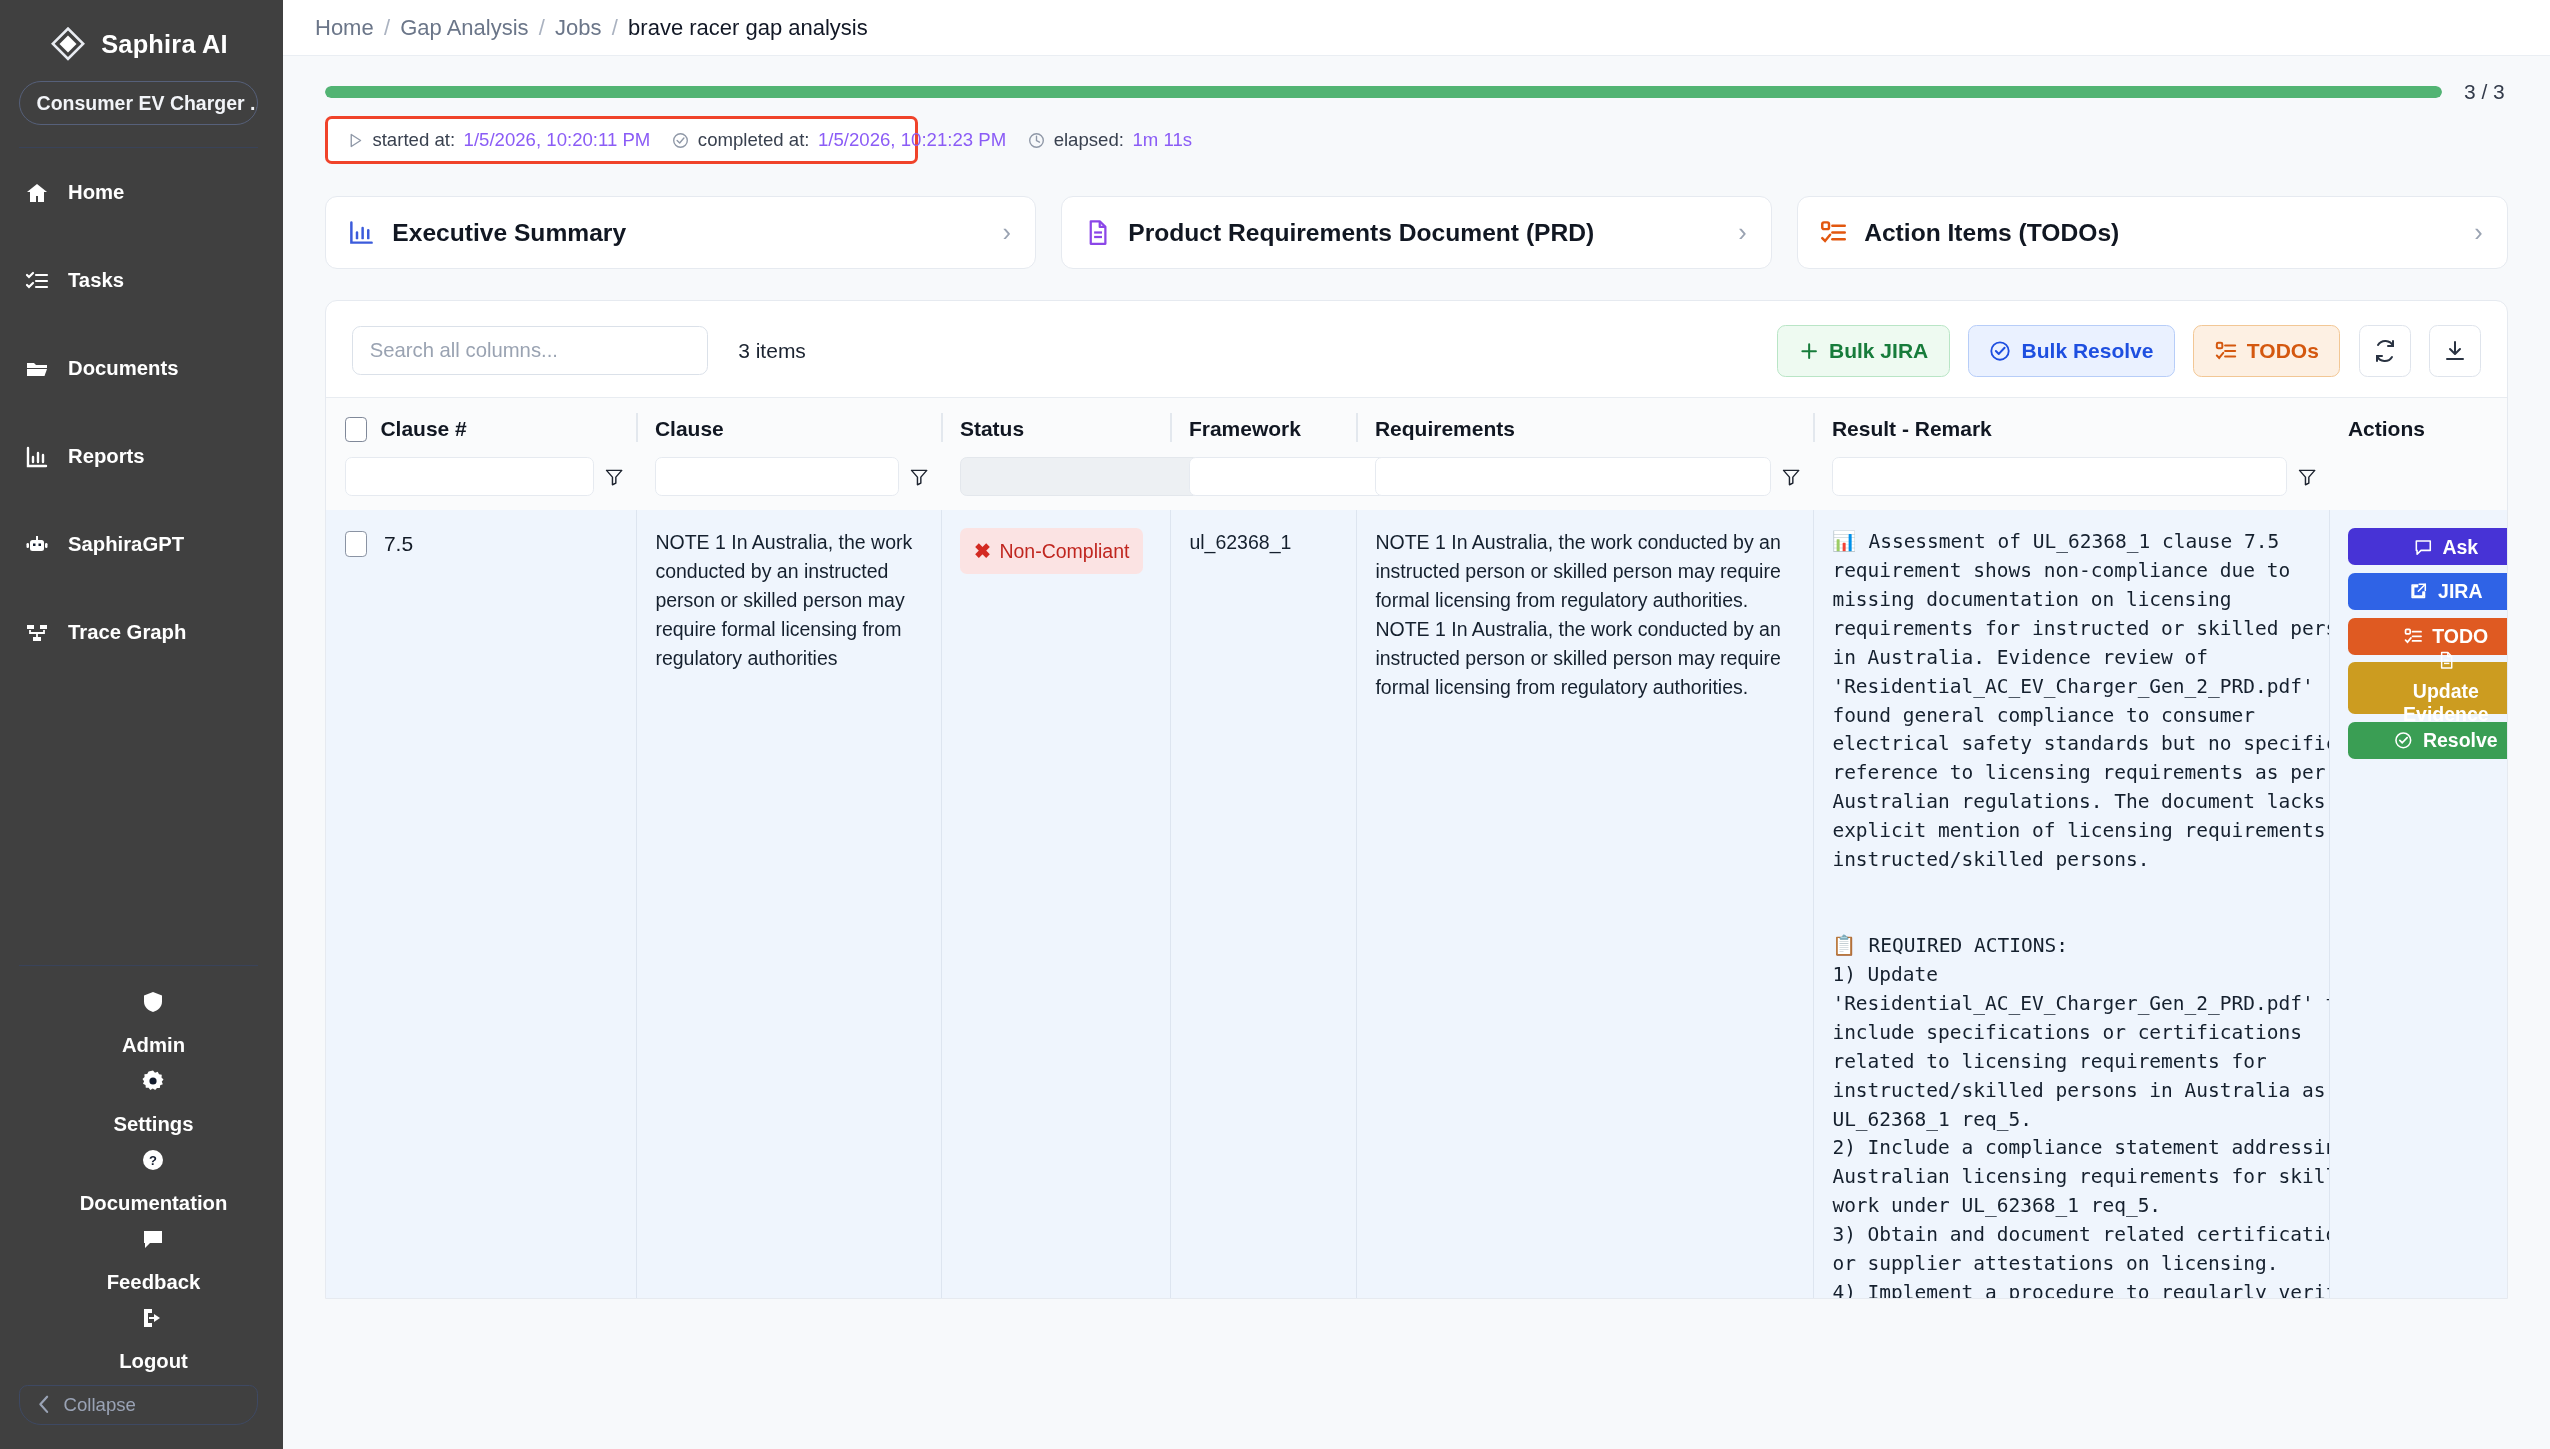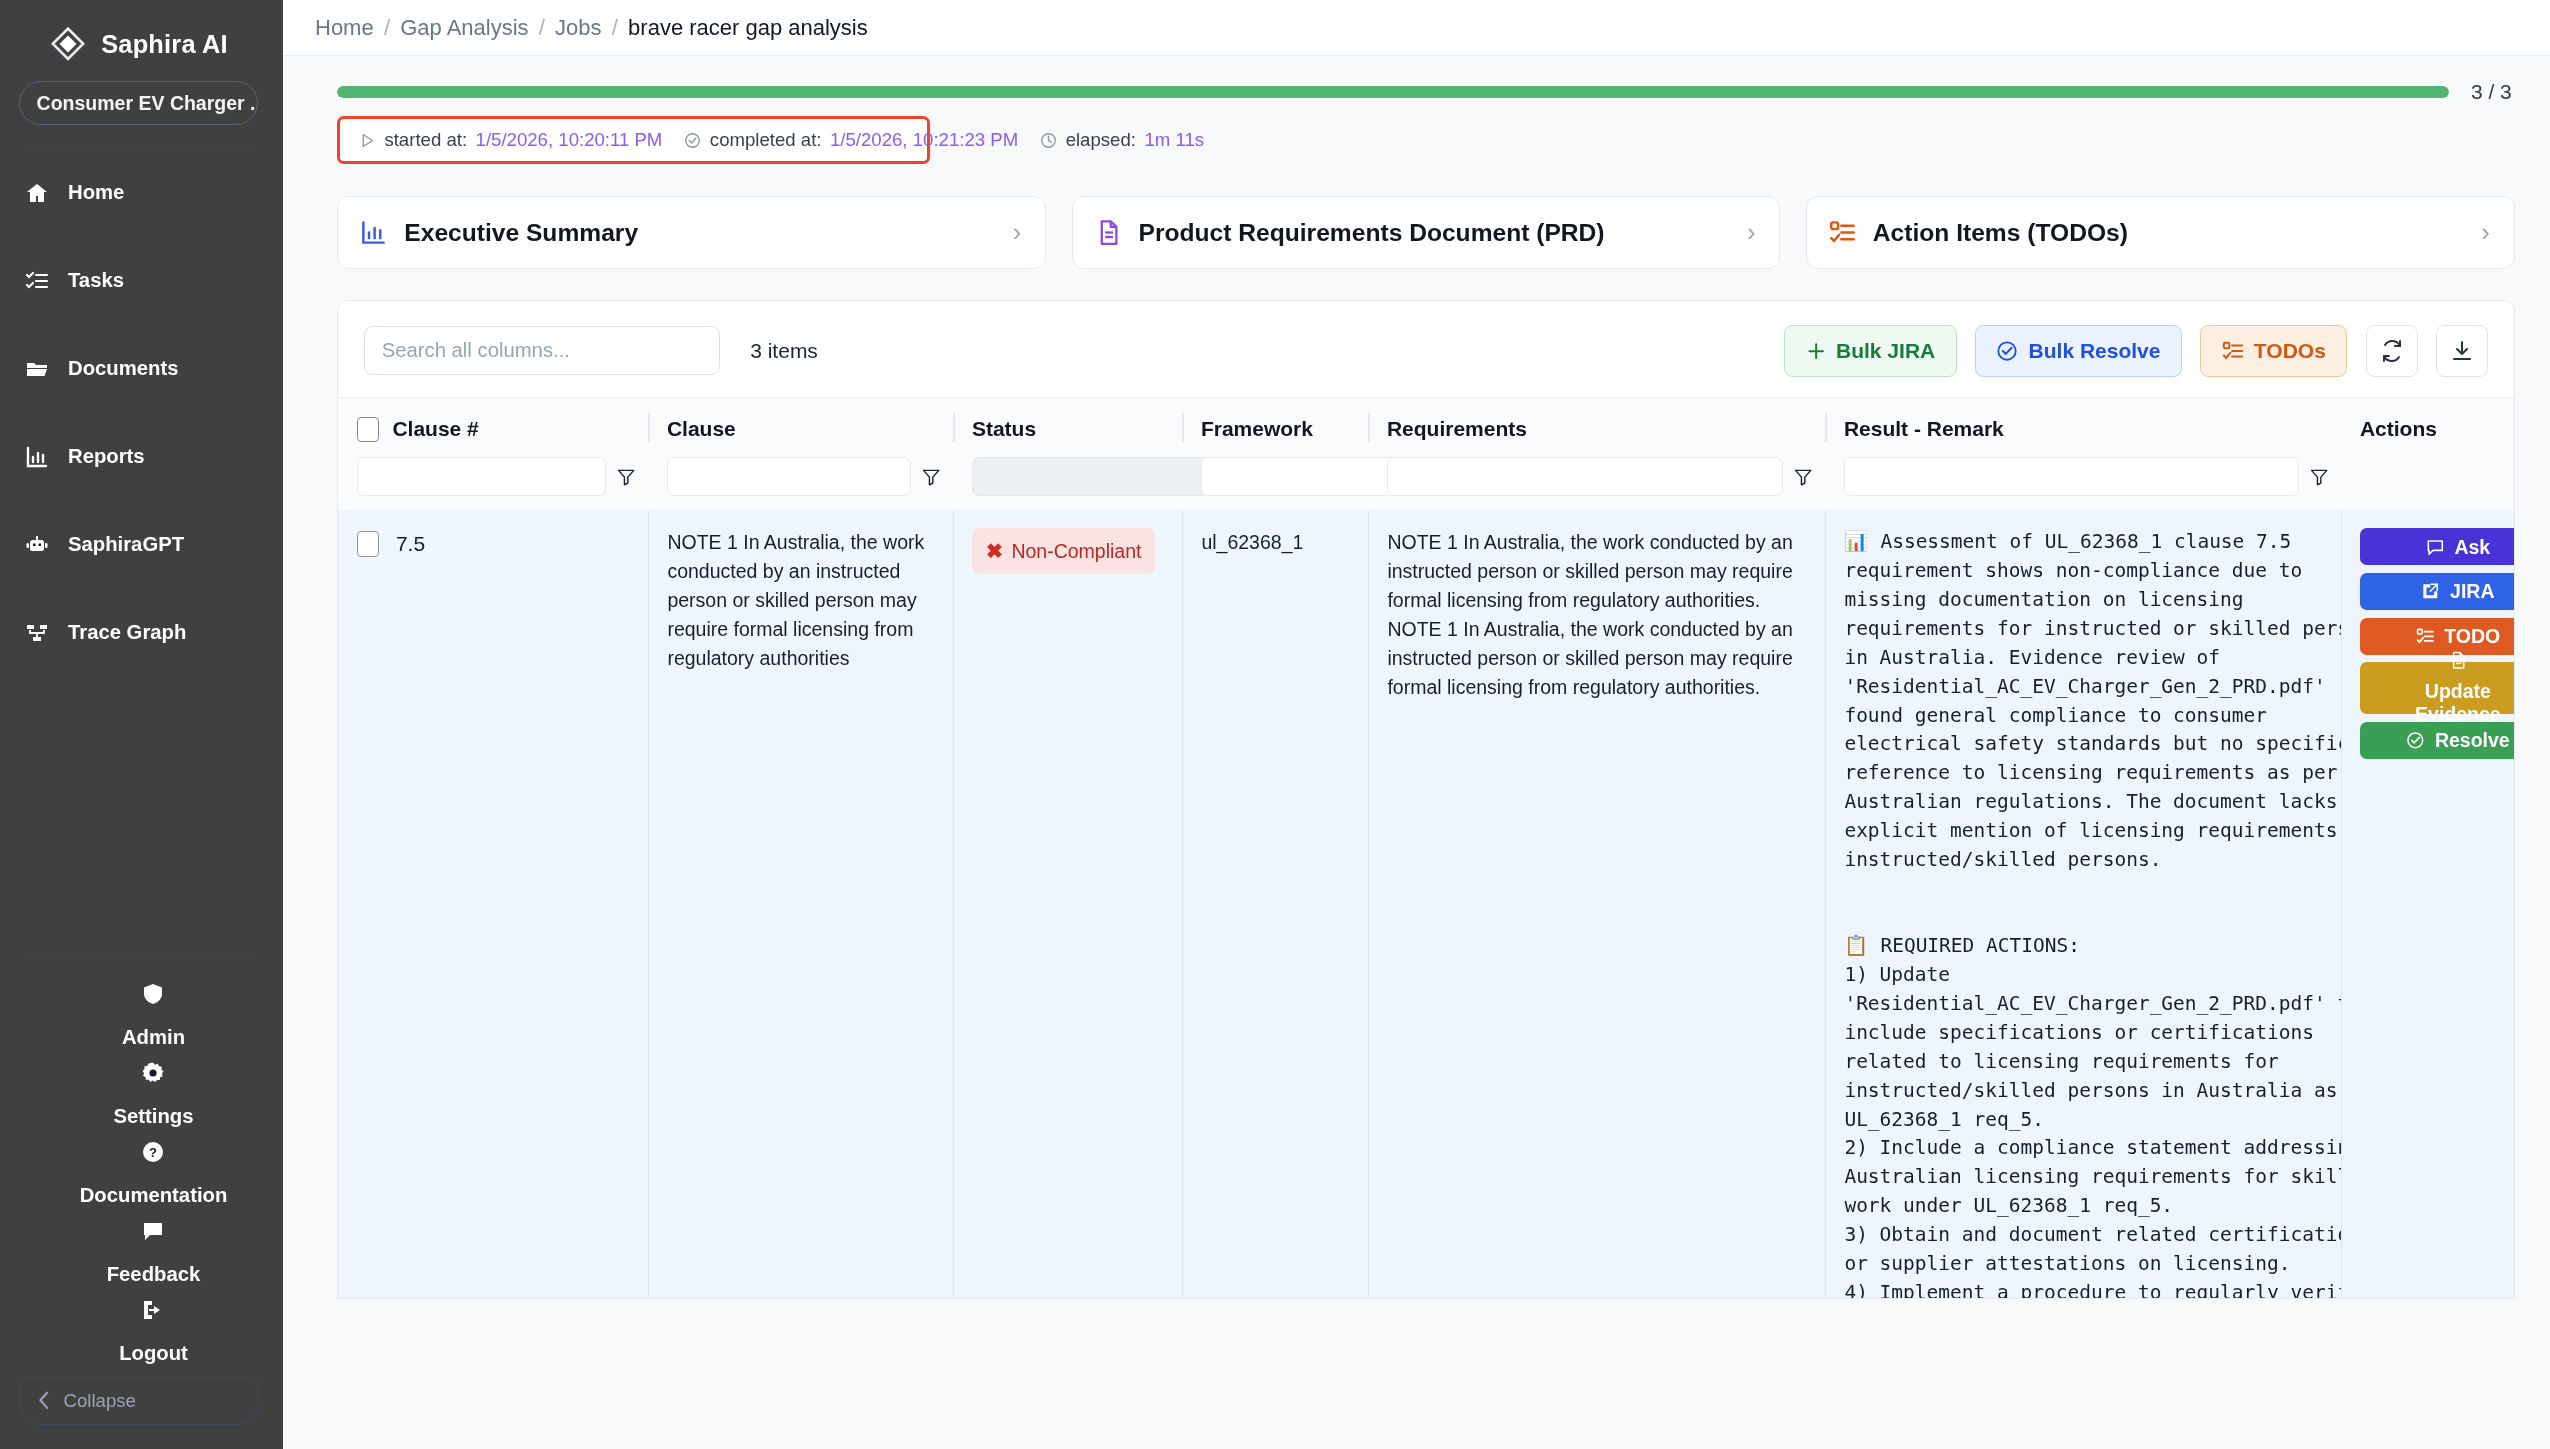--- a/index.html
+++ b/index.html
@@ -56,21 +56,21 @@
   .nav-item .ic { width: 25.4px; height: 25.4px; display:flex; align-items:center; justify-content:center; flex: 0 0 25.4px; }
   .nav-item .ic svg { display:block; }
 
   .nav-bottom { position: absolute; left: 0; right: 0; bottom: 0; }
   .nav-bottom .hr2 { height: 0.8px; background: #39435a; margin: 0 25.4px 0 18.6px; }
   .nav-bottom .nav-item { margin-bottom: 27px; flex-direction: column; }
   .nav-bottom .nav { margin-top: 24px; }
 
   .collapse-btn {
     margin: 0 25.4px 25.4px 18.6px;
-    height: 48px;
+    height: 40px;
     border: 1.3px solid #3e4963;
     border-radius: 8.5px 8.5px 22px 22px;
     display: flex; align-items: center; gap: 13.5px;
     padding-left: 17px;
     color: #9aa3b5; font-size: 18.6px; cursor: pointer;
   }
 
   
   .main { flex: 1; height: 1450px; background: #f7f9fb; overflow: hidden; position: relative; }
 
@@ -78,21 +78,21 @@
     height: 56px; background: #ffffff;
     display: flex; align-items: center;
     padding: 0 0 0 32px;
     border-bottom: 0.8px solid #eaeef3;
   }
   .crumbs { display: flex; align-items: center; font-size: 22px; gap: 0; }
   .crumb { color: #6b7689; cursor: pointer; }
   .crumb-sep { color: #aab2c0; padding: 0 10.2px; }
   .crumb-current { color: #121826; font-weight: 400; }
 
-  .content { padding: 0 15px; margin-left: 19px; }
+  .content { padding: 0 22px; }
 
   .progress-row { display: flex; align-items: center; gap: 22px; padding: 24px 5.1px 0 20.3px; }
   .progress-track {
     flex: 1; height: 12px; border-radius: 6.8px; background: #e4e9ef; overflow: hidden;
   }
   .progress-fill { height: 100%; background: #52b473; border-radius: 6.8px; }
   .progress-count { font-size: 21px; color: #333b4a; min-width: 59px; }
 
   .timing-box {
     margin: 12px 0 0 20.3px;

